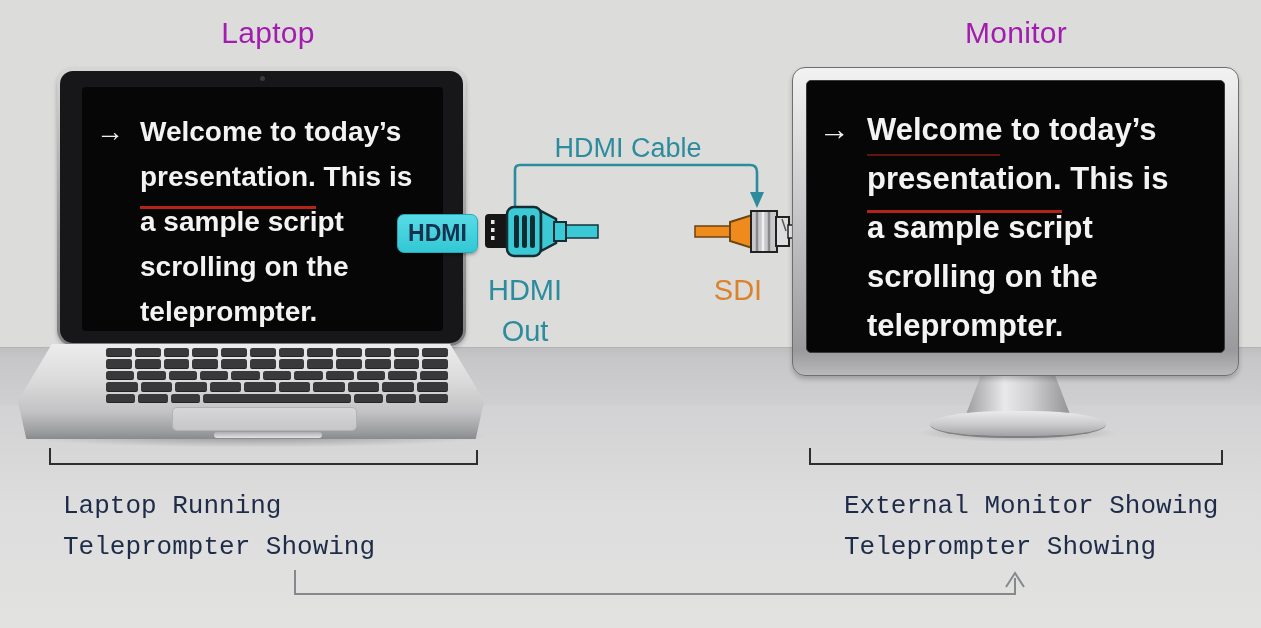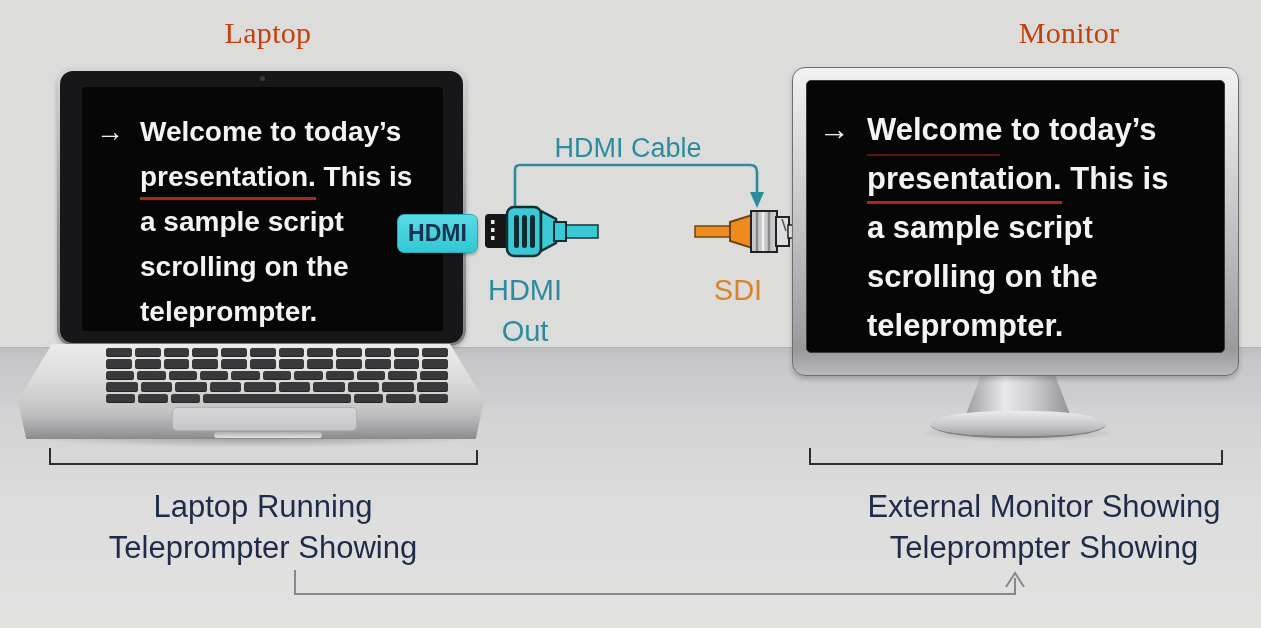--- a/index.html
+++ b/index.html
@@ -8,40 +8,40 @@
   .stage { position:relative; width:1261px; height:628px; background:#dcdcdb; overflow:hidden; }
 
   
   .bg-band { position:absolute; left:0; top:347px; width:100%; height:58px;
     background:linear-gradient(180deg,#bfbfc1 0,#c7c7c9 20%,#cfcfd1 100%);
     border-top:1px solid #b3b3b5; }
   .bg-bottom { position:absolute; left:0; top:405px; width:100%; height:223px;
     background:linear-gradient(180deg,#d2d2d4 0,#dddddd 45%,#e2e2e1 100%); }
 
   .title { position:absolute; top:16px; width:200px; text-align:center;
-    font-size:30px; color:#c2410c; letter-spacing:.3px;font-family:Liberation Serif, serif; }
+    font-size:30px; color:#a21caf; letter-spacing:.3px; }
   .title-laptop { left:168px; }
-  .title-monitor { left:969px; }
+  .title-monitor { left:916px; }
 
   
   .laptop-shadow { position:absolute; left:10px; top:424px; width:488px; height:24px;
     background:radial-gradient(ellipse at center, rgba(40,40,42,.38) 0%, rgba(40,40,42,0) 68%); }
   .laptop-lid { position:absolute; left:57px; top:68px; width:409px; height:278px;
     border-radius:16px; background:linear-gradient(180deg,#d6d6d6,#9a9a9c 60%,#7e7e80);
     box-shadow:0 2px 4px rgba(0,0,0,.25); }
   .laptop-bezel { position:absolute; inset:3px; border-radius:13px; background:#17171a; }
   .laptop-cam { position:absolute; top:5px; left:50%; width:5px; height:5px; margin-left:-2px;
     border-radius:50%; background:#3b3b3e; }
   .laptop-screen { position:absolute; left:22px; right:20px; top:16px; bottom:12px;
     background:#060607; border-radius:4px; overflow:hidden; }
 
   .tp-row { display:flex; align-items:flex-start; }
   .tp-arrow { color:#efefef; flex:0 0 auto; }
   .tp-line { color:#f3f3f3; white-space:nowrap;font-weight:bold; }
-  .u-red { border-bottom:3px solid #b22318; padding-bottom:5px; }
+  .u-red { border-bottom:3px solid #b22318; padding-bottom:14px; }
   .faint-u { position:relative; display:inline-block; }
   .faint-u::after { content:""; position:absolute; left:0; bottom:-2px; width:46%; height:2px;
     background:#7d1a14; opacity:.75; }
 
   .laptop-screen .tp-row { padding:22px 0 0 14px; font-size:28px; }
   .laptop-screen .tp-arrow { width:44px; line-height:45px; }
   .laptop-screen .tp-line { line-height:45px; }
 
   .laptop-base { position:absolute; left:14px; top:344px; width:474px; height:95px;
     clip-path:polygon(8% 0, 92% 0, 99.2% 60%, 97.4% 100%, 2.6% 100%, .8% 60%);
@@ -104,22 +104,22 @@
   .monitor-screen .tp-arrow { width:48px; line-height:49px; }
   .monitor-screen .tp-line { line-height:49px; }
   .stand-neck { position:absolute; left:962px; top:375px; width:112px; height:44px;
     clip-path:polygon(17% 0,83% 0,98% 100%,2% 100%);
     background:linear-gradient(90deg,#96969a 0,#e9e9eb 38%,#cfcfd1 62%,#8d8d8f 100%); }
   .stand-base { position:absolute; left:930px; top:411px; width:176px; height:27px;
     border-radius:50% / 58%; border-bottom:2px solid #808082;
     background:linear-gradient(180deg,#ebebed 0,#c9c9cb 55%,#a2a2a4 100%); }
 
   
-  .caption { position:absolute; width:400px; text-align:center; top:486px;
-    font-size:31px; line-height:41px; color:#1e2c49; }
+  .caption { position:absolute; width:400px; top:486px;
+    font-size:26px; line-height:41px; color:#1e2c49;font-family:Liberation Mono, monospace; }
   .caption-laptop { left:63px; }
   .caption-monitor { left:844px; }
 </style>
 </head>
 <body>
 
 <div class="stage">
   <div class="bg-band"></div>
   <div class="bg-bottom"></div>
 

